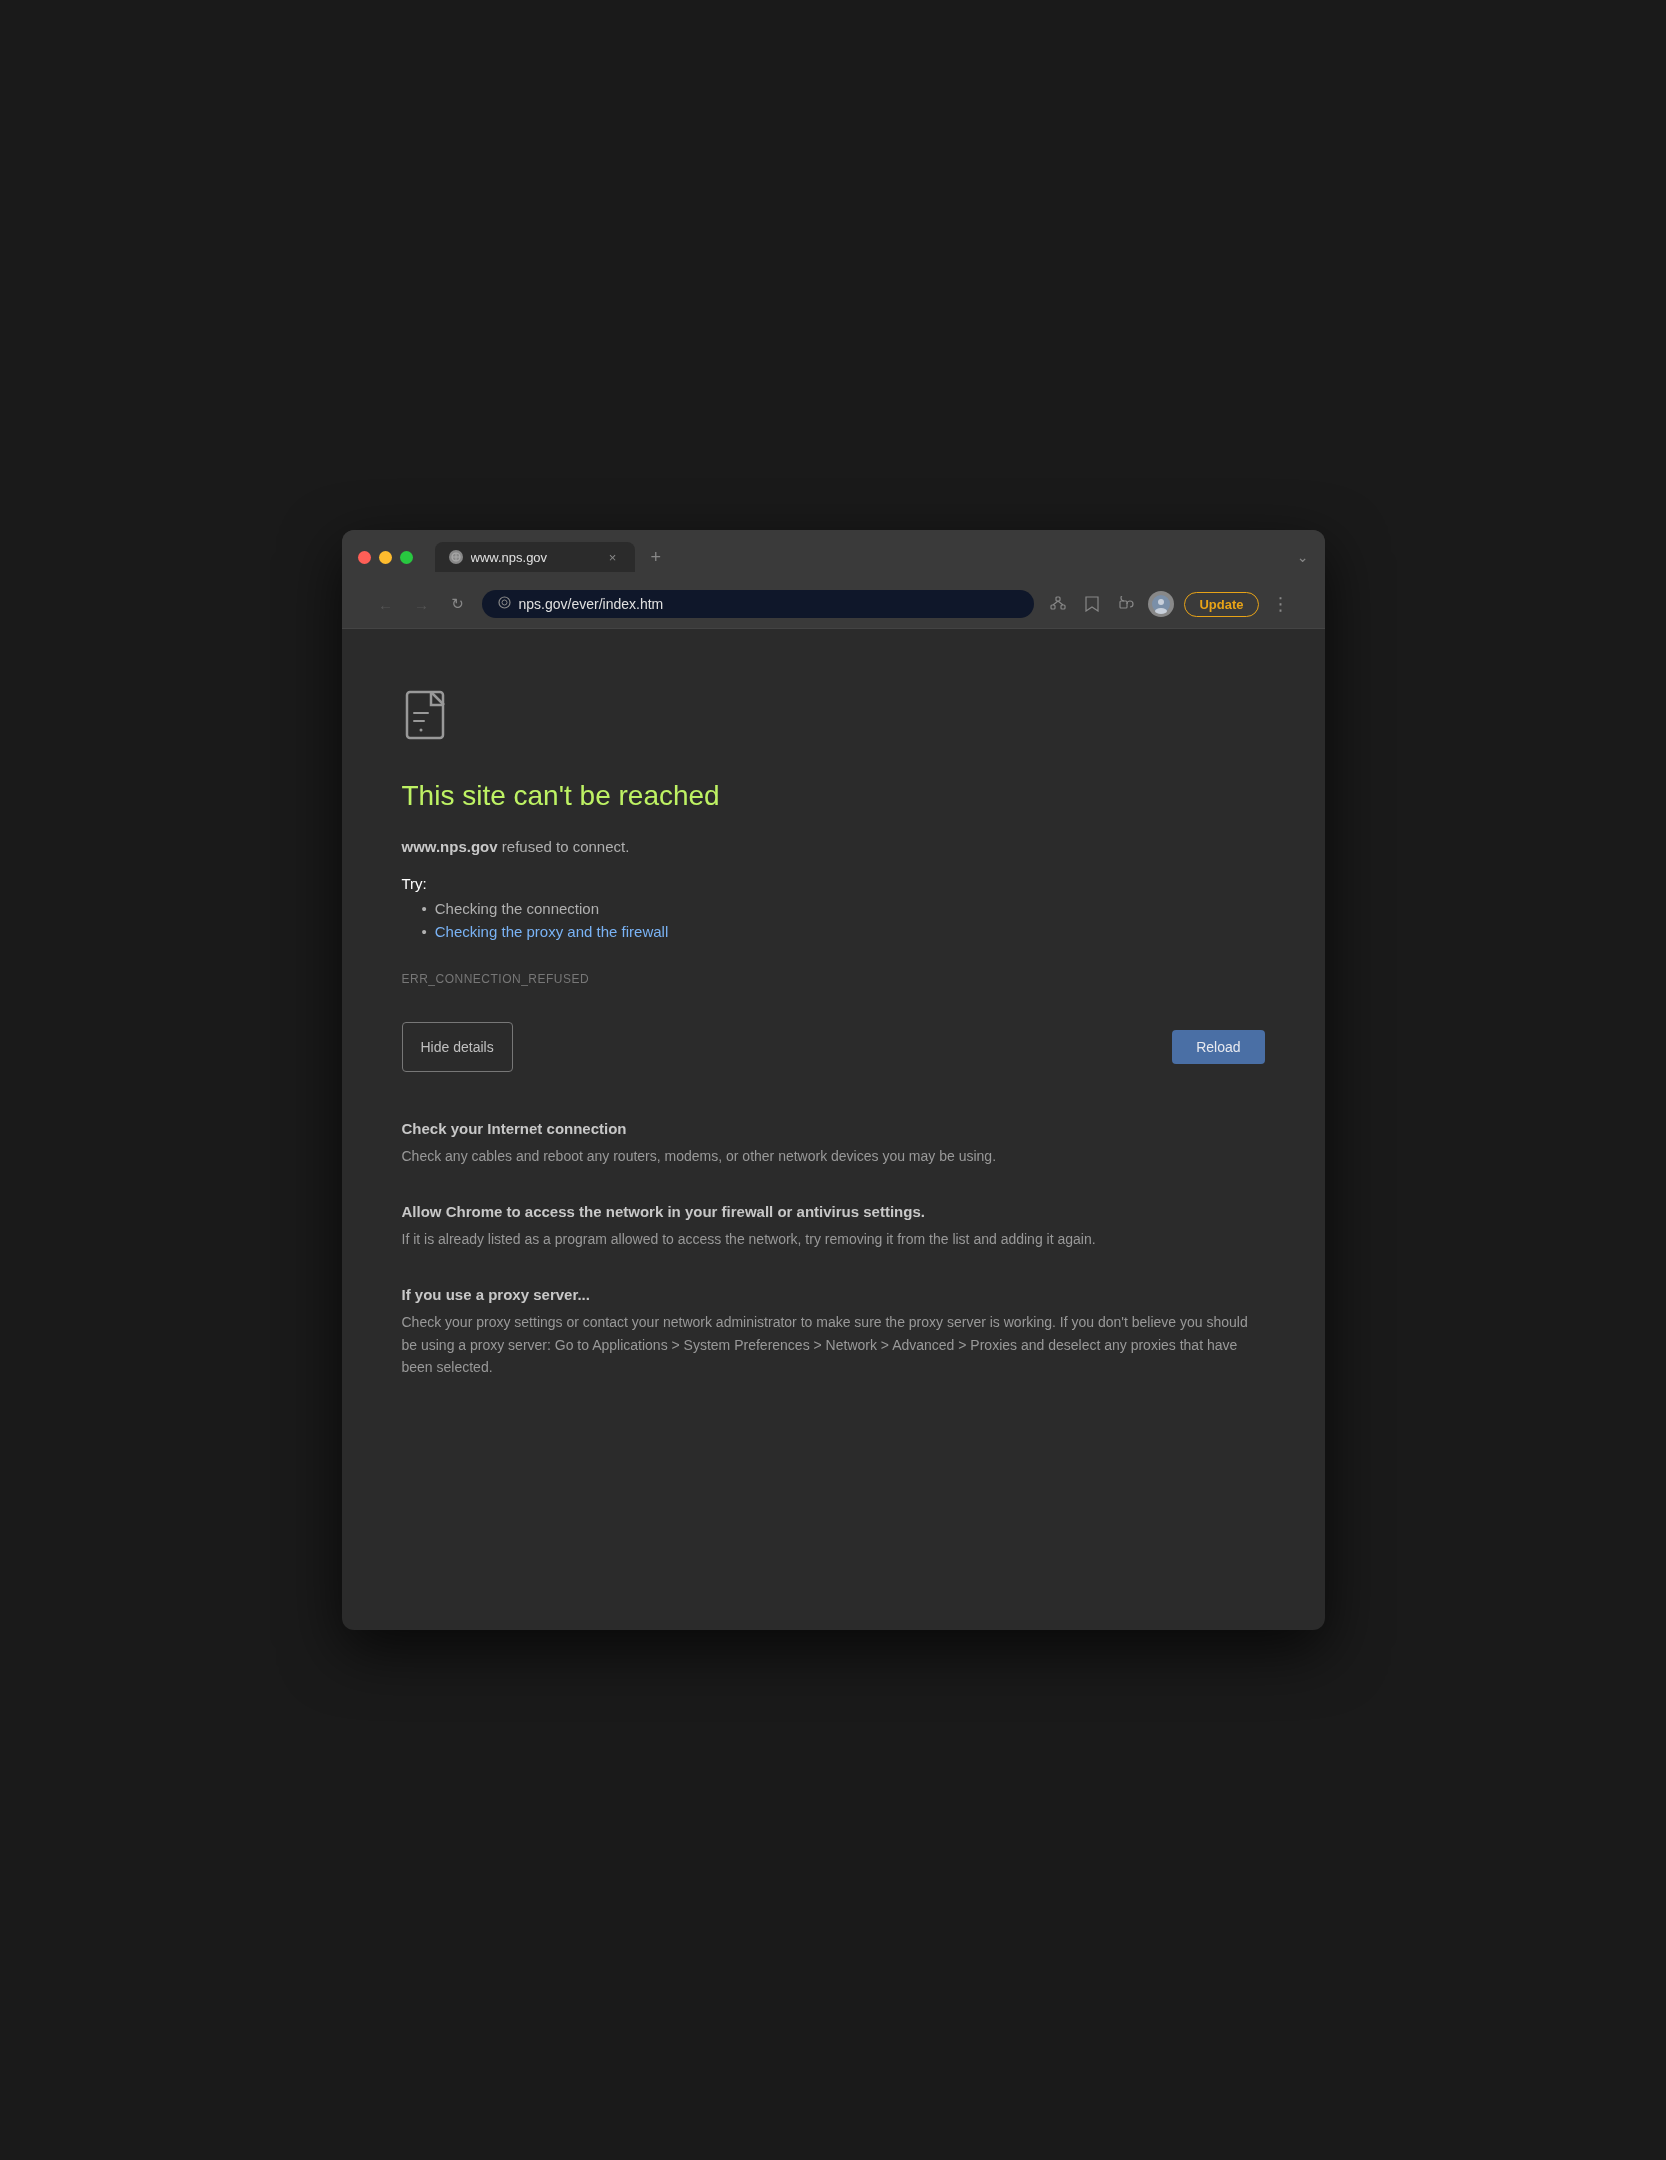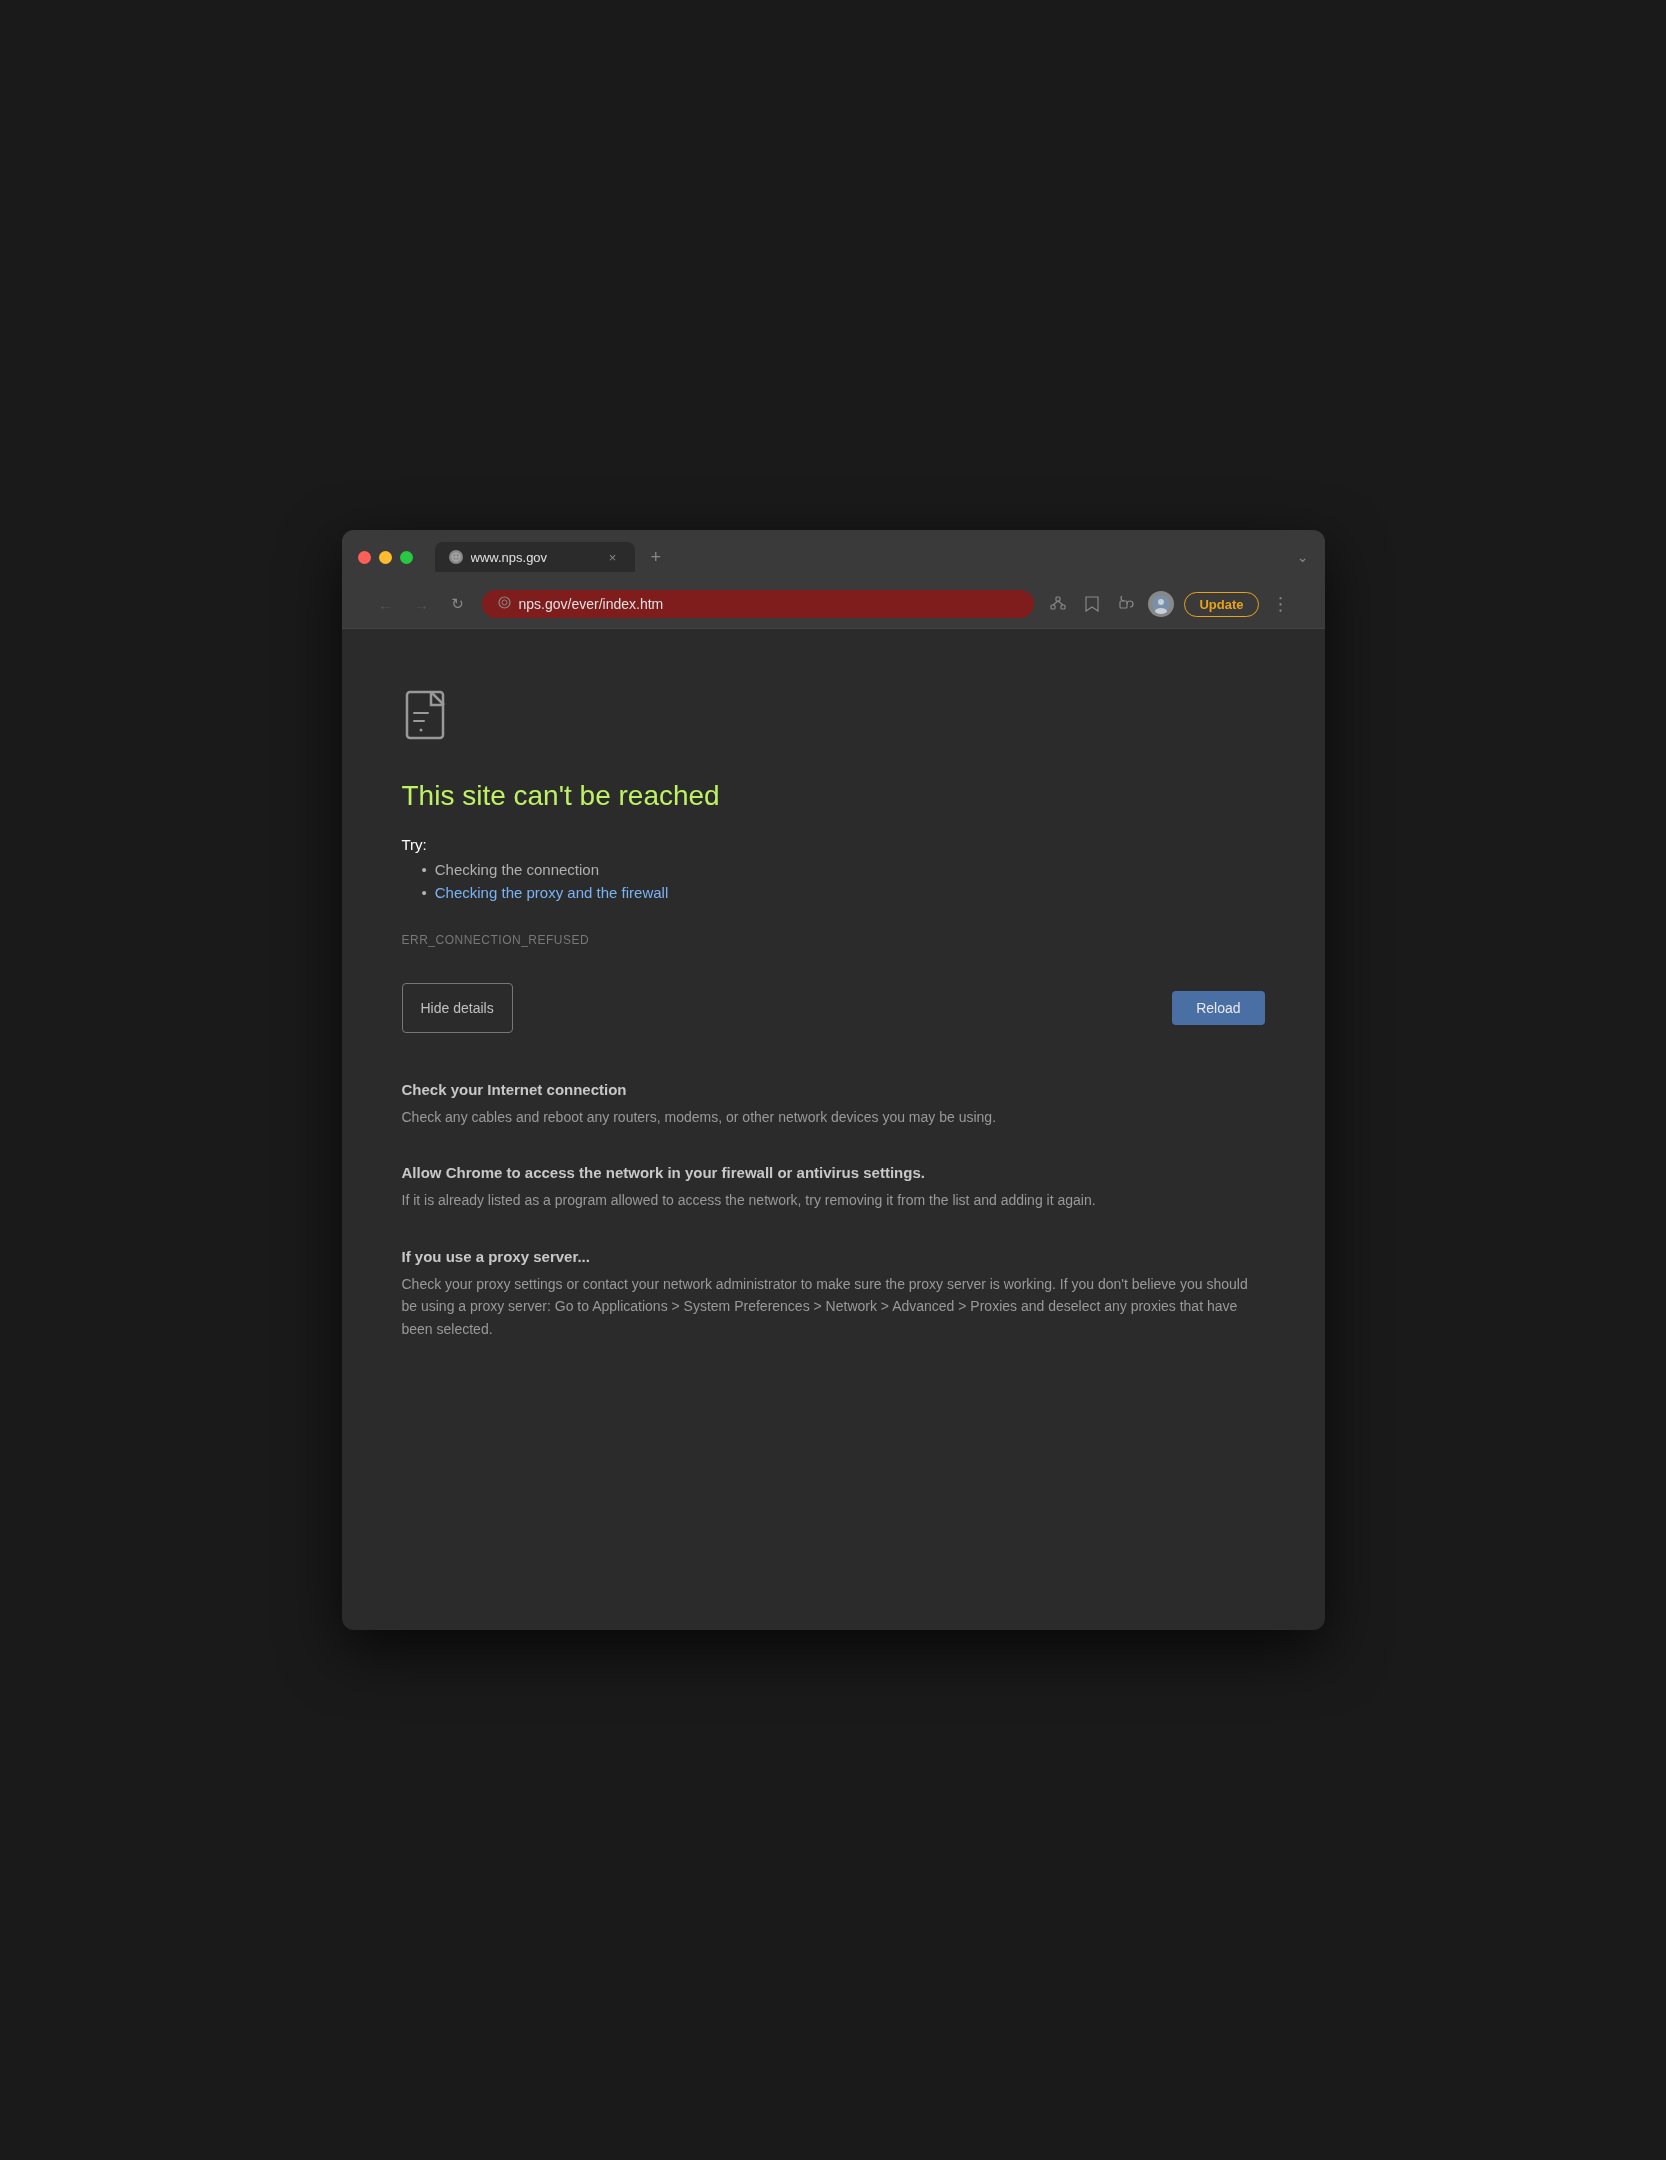--- a/index.html
+++ b/index.html
@@ -135,21 +135,21 @@
       height: 24px;
       display: flex;
       align-items: center;
       justify-content: center;
       border-radius: 50%;
     }
     .nav-btn.disabled { color: #555; cursor: default; }
 
     .address-input {
       flex: 1;
-      background: #7f1d1d;
+      background: #0f172a;
       border: none;
       border-radius: 20px;
       padding: 6px 16px;
       color: #e0e0e0;
       font-size: 14px;
       display: flex;
       align-items: center;
       gap: 8px;
     }
 
@@ -424,20 +424,23 @@
         <path d="M29 3 L29 16 L42 16" stroke="#999" stroke-width="2.5" fill="none"></path>
         <path d="M29 3 L42 16" stroke="#999" stroke-width="2.5"></path>
         <line x1="12" y1="24" x2="26" y2="24" stroke="#999" stroke-width="2" stroke-linecap="round"></line>
         <line x1="12" y1="32" x2="22" y2="32" stroke="#999" stroke-width="2" stroke-linecap="round"></line>
         <circle cx="19" cy="41" r="1.5" fill="#999"></circle>
       </svg>
     </div>
 
     <h1 class="error-title">This site can't be reached</h1>
 
+    <p class="error-subtitle">
+      <strong>www.nps.gov</strong><span> refused to connect.</span>
+    </p>
 
     <p class="try-label">Try:</p>
 
     <ul class="suggestions-list">
       <li>
         <span>Checking the connection</span>
       </li>
       <li>
         <a class="link">Checking the proxy and the firewall</a>
       </li>

